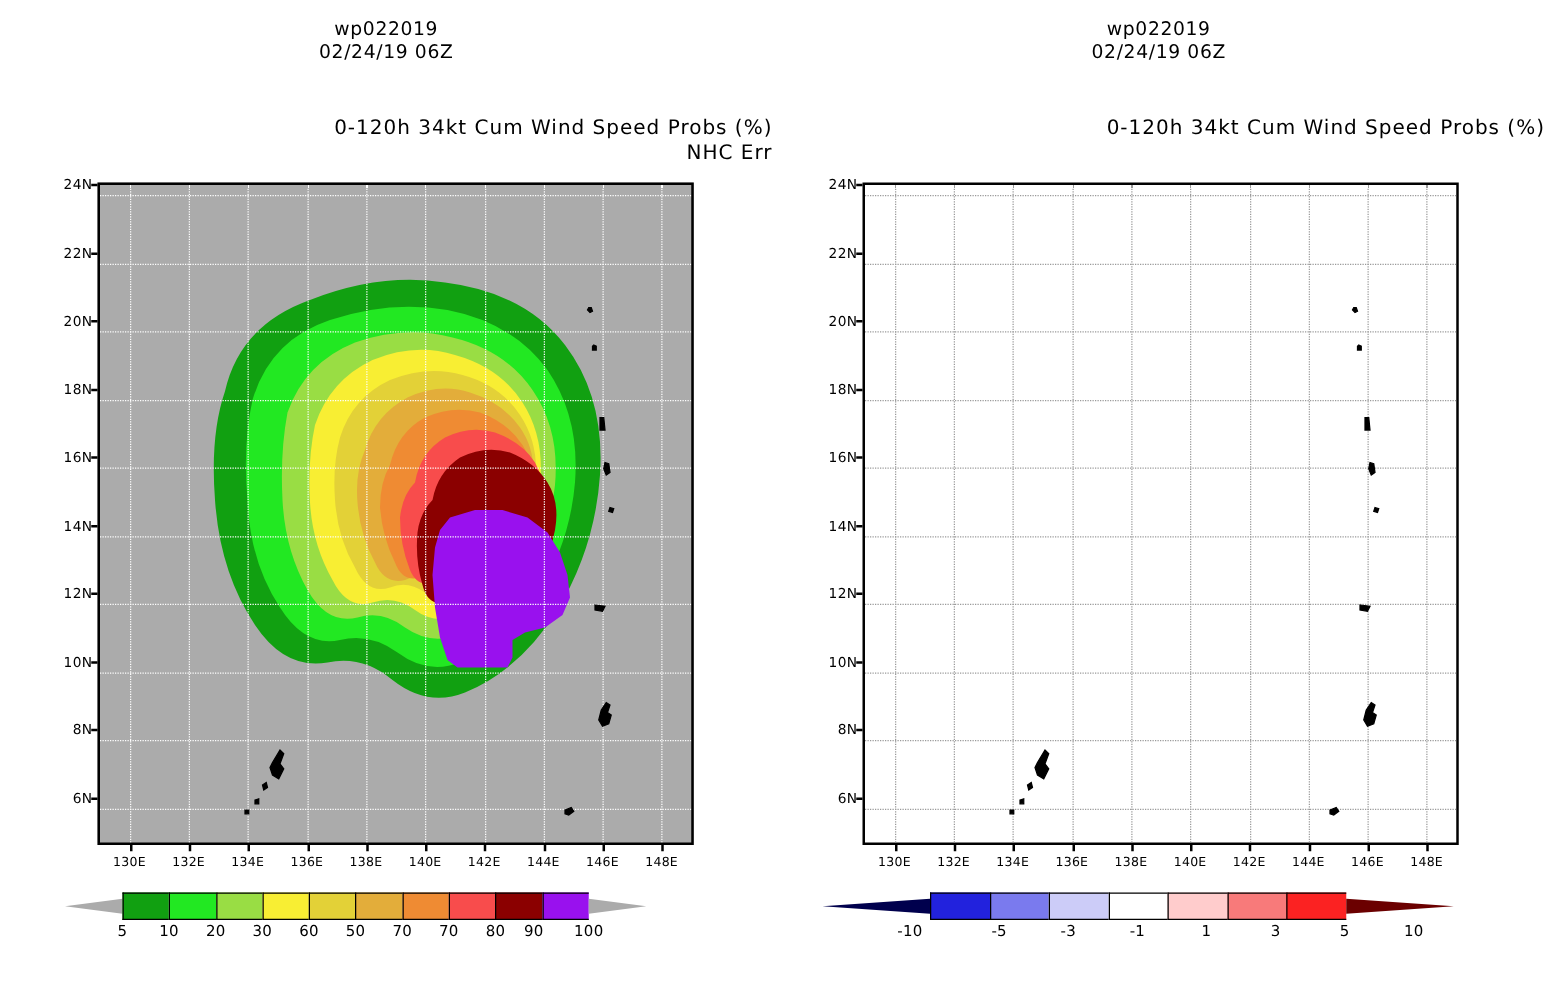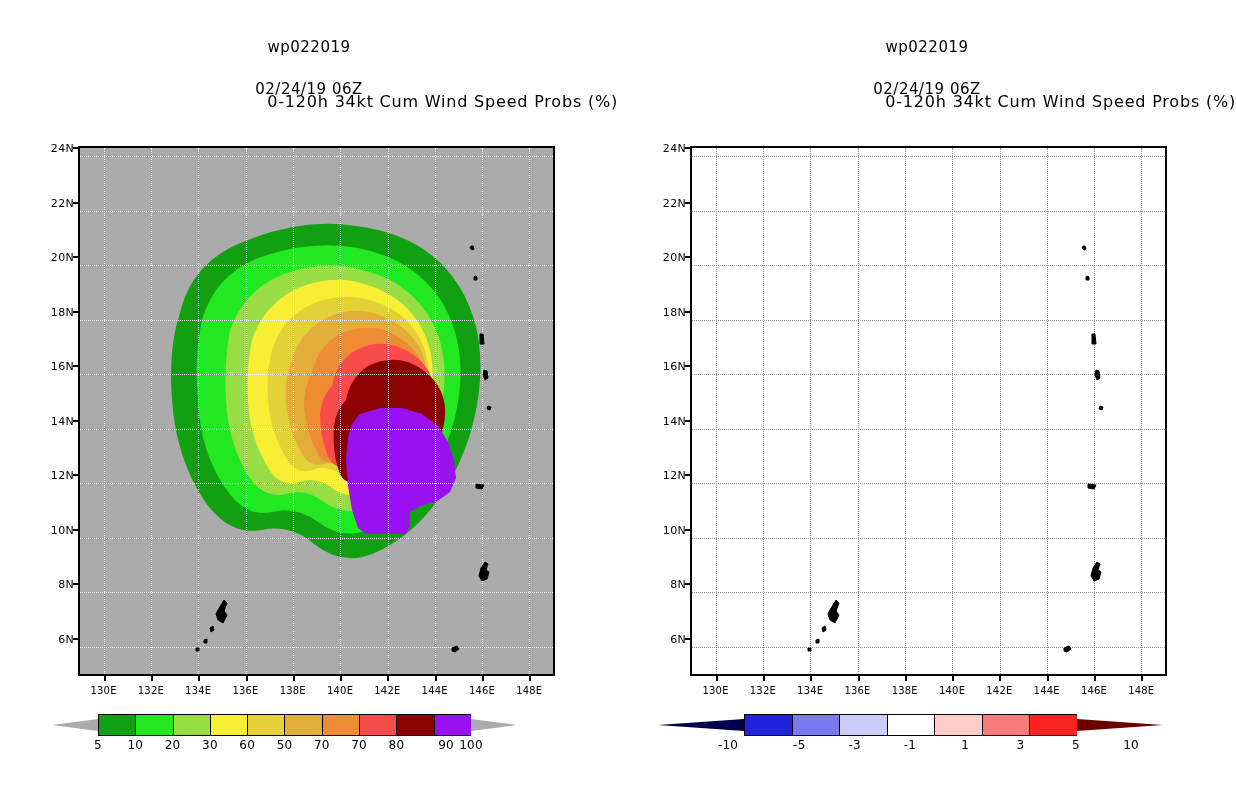--- a/index.html
+++ b/index.html
@@ -31,21 +31,21 @@
     left: 0;
     width: 618px;
     text-align: center;
     line-height: 1.22;
   }
   .title-storm {
     top: 14px;
     font-size: 15px;
     letter-spacing: 0.5px;
   }
-  .title-storm div { white-space: pre; margin-top: 24px; }
+  .title-storm div { white-space: pre; }
   .title-main {
     top: 92px;
     font-size: 16px;
     letter-spacing: 0.8px;
     text-align: right;
   }
   .title-main div { white-space: pre; }
   .title-sub {
     font-size: 16px;
     letter-spacing: 0.8px;
@@ -169,20 +169,21 @@
 
 <div class="panel panel-left">
 
   <div class="title-block title-storm">
     <div>wp022019</div>
     <div>02/24/19 06Z</div>
   </div>
 
   <div class="title-block title-main">
     <div>0-120h 34kt Cum Wind Speed Probs (%)</div>
+    <div class="title-sub">NHC Err</div>
   </div>
 
   <div class="map-frame map-left">
     <div class="map-inner">
 
       <svg width="473" height="526" viewBox="0 0 473 526" style="position:absolute;left:0;top:0;">
 
         <path fill="#11a011" d="M 100 165 Q 112 112 168 92 Q 224 70 276 78 Q 340 86 372 128
              Q 404 170 400 232 Q 396 290 366 340 Q 336 388 292 406
              Q 262 418 234 396 Q 210 376 182 382 Q 148 388 124 352
@@ -346,21 +347,21 @@
     <div class="cbar-ticklabels" style="width:465px;">
       <span style="left:46px;">5</span>
       <span style="left:83.3px;">10</span>
       <span style="left:120.6px;">20</span>
       <span style="left:157.9px;">30</span>
       <span style="left:195.2px;">60</span>
       <span style="left:232.5px;">50</span>
       <span style="left:269.8px;">70</span>
       <span style="left:307.1px;">70</span>
       <span style="left:344.4px;">80</span>
-      <span style="left:394px;">90</span>
+      <span style="left:375px;">90</span>
       <span style="left:419px;">100</span>
     </div>
   </div>
 </div>
 
 <div class="panel panel-right">
 
   <div class="title-block title-storm">
     <div>wp022019</div>
     <div>02/24/19 06Z</div>

